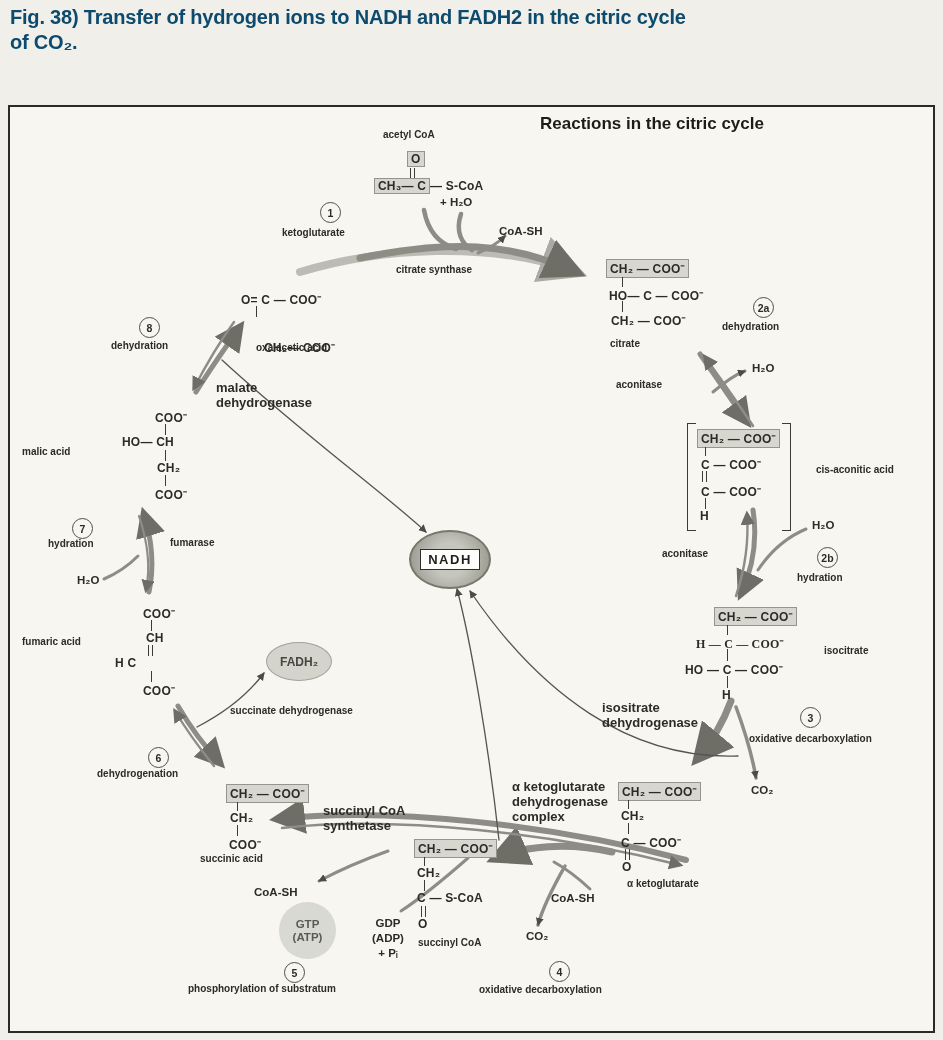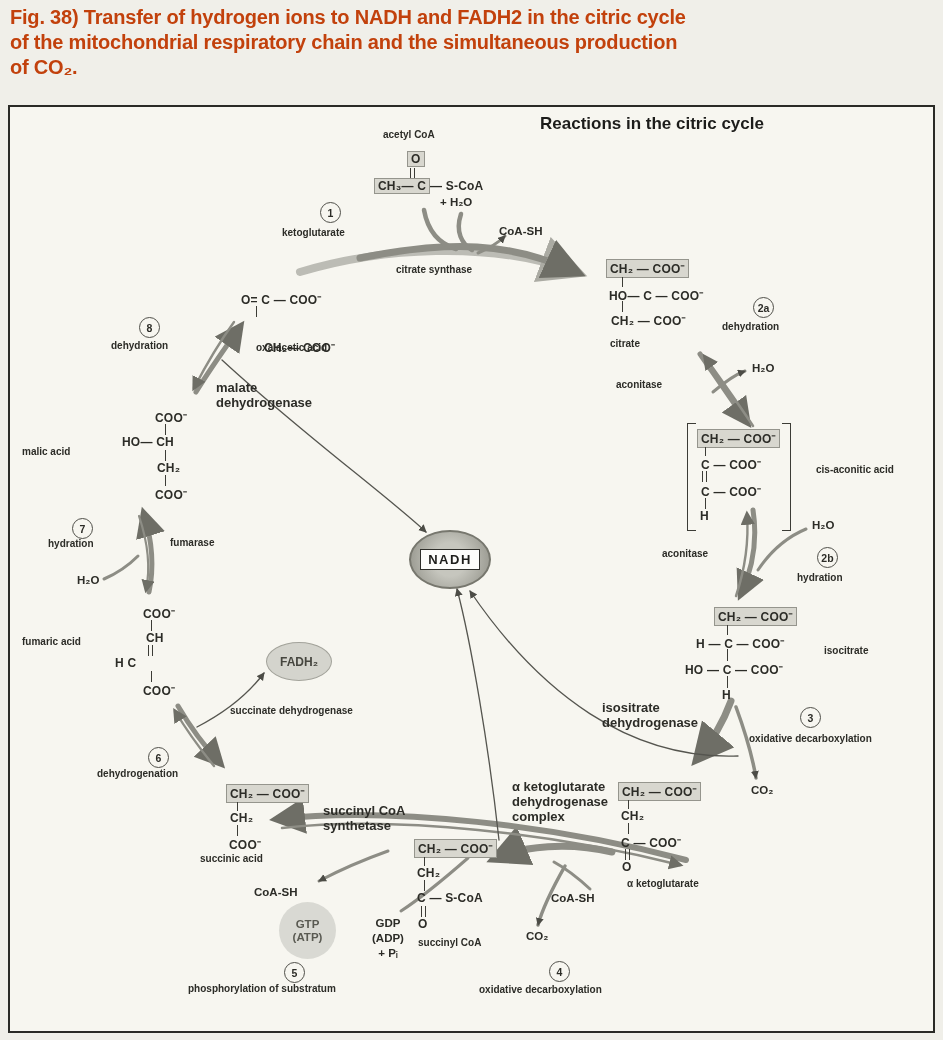--- a/index.html
+++ b/index.html
@@ -1,18 +1,18 @@
 <!DOCTYPE html>
 <html><head>
 <meta charset="utf-8">
 <style>
   html,body{margin:0;padding:0;background:#e8e6df;}
   .page{position:relative;width:943px;height:1040px;background:#f0efe9;
         font-family:"Liberation Sans",sans-serif;font-weight:bold;color:#2c2c27;overflow:hidden;}
-  .caption{position:absolute;left:10px;top:5px;width:928px;font-size:20px;line-height:25px;color:#c2410c;letter-spacing:-0.2px;}
+  .caption{position:absolute;left:10px;top:5px;width:928px;font-size:20px;line-height:25px;color:#0c4a6e;letter-spacing:-0.2px;}
   .box{position:absolute;left:8px;top:105px;width:923px;height:924px;border:2px solid #2a2a26;background:#f7f6f0;}
   .svglayer{position:absolute;left:0;top:0;width:943px;height:1040px;z-index:1;}
   .t{position:absolute;z-index:2;white-space:nowrap;}
   .hdr{font-size:17px;color:#1c1c1a;}
   .lbl{font-size:10px;}
   .enz{font-size:13px;line-height:15px;}
   .frm{font-size:12px;letter-spacing:0.2px;}
   .sm{font-size:11.5px;}
   .hl{background:#d8d7cf;border:1px solid #95958d;padding:0 3px;}
   .circ{position:absolute;z-index:2;width:19px;height:19px;border:1.6px solid #50504a;border-radius:50%;
@@ -34,21 +34,20 @@
         font-size:11.5px;line-height:13px;color:#5a5a52;}
   .gdp{position:absolute;z-index:2;font-size:11.5px;line-height:15px;text-align:center;}
 </style>
 </head>
 <body>
 
 <div class="page">
 
   <div class="caption">
     <div>Fig. 38)   Transfer of hydrogen ions to NADH and FADH2 in the citric cycle</div>
-    <div>of the mitochondrial respiratory chain and the simultaneous production</div>
     <div>of CO₂.</div>
   </div>
 
   <div class="box"></div>
 
   <svg class="svglayer" viewBox="0 0 943 1040">
     <defs>
       <marker id="mb" markerWidth="7" markerHeight="7" refX="4.5" refY="3" orient="auto" markerUnits="strokeWidth">
         <path d="M0,0 L6,3 L0,6 z" fill="#6e6e66"></path>
       </marker>
@@ -140,21 +139,21 @@
   <div class="t frm" style="left:700px;top:509px;">H</div>
   <div class="t lbl" style="left:816px;top:464px;">cis-aconitic acid</div>
 
   <div class="t sm" style="left:812px;top:519px;">H₂O</div>
   <div class="circ" style="left:817px;top:547px;">2b</div>
   <div class="t lbl" style="left:797px;top:572px;">hydration</div>
   <div class="t lbl" style="left:662px;top:548px;">aconitase</div>
 
   <div class="t frm hl" style="left:714px;top:607px;">CH₂ — COO⁻</div>
   <div class="vbond" style="left:727px;top:625px;height:10px;"></div>
-  <div class="t frm" style="left:696px;top:635px;">H — C — COO⁻</div>
+  <div class="t frm" style="left:696px;top:635px;font-family:Liberation Serif, serif;">H — C — COO⁻</div>
   <div class="vbond" style="left:727px;top:649px;height:12px;"></div>
   <div class="t frm" style="left:685px;top:661px;">HO — C — COO⁻</div>
   <div class="vbond" style="left:727px;top:676px;height:12px;"></div>
   <div class="t frm" style="left:722px;top:688px;">H</div>
   <div class="t lbl" style="left:824px;top:645px;">isocitrate</div>
 
   <div class="t enz" style="left:602px;top:700px;">
     <div>isositrate</div>
     <div>dehydrogenase</div>
   </div>

